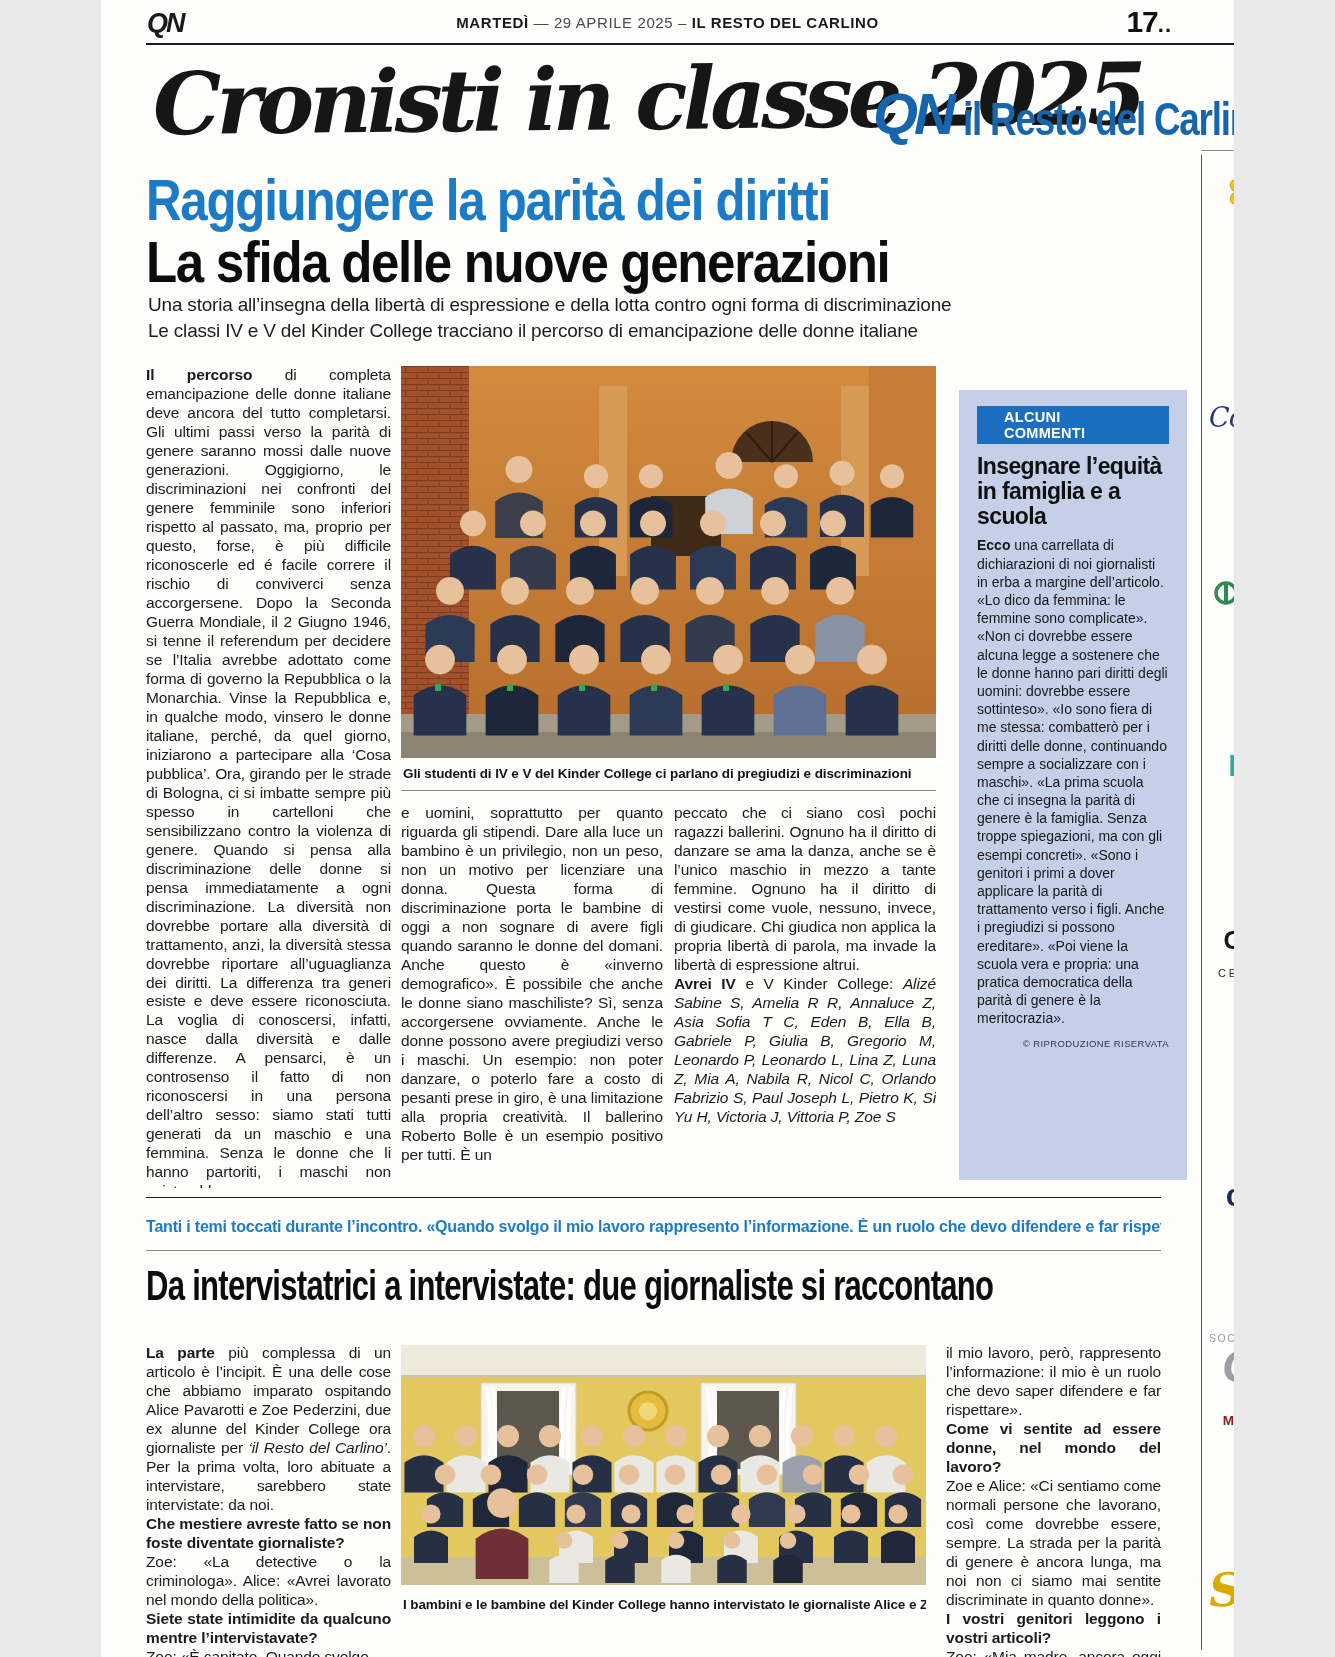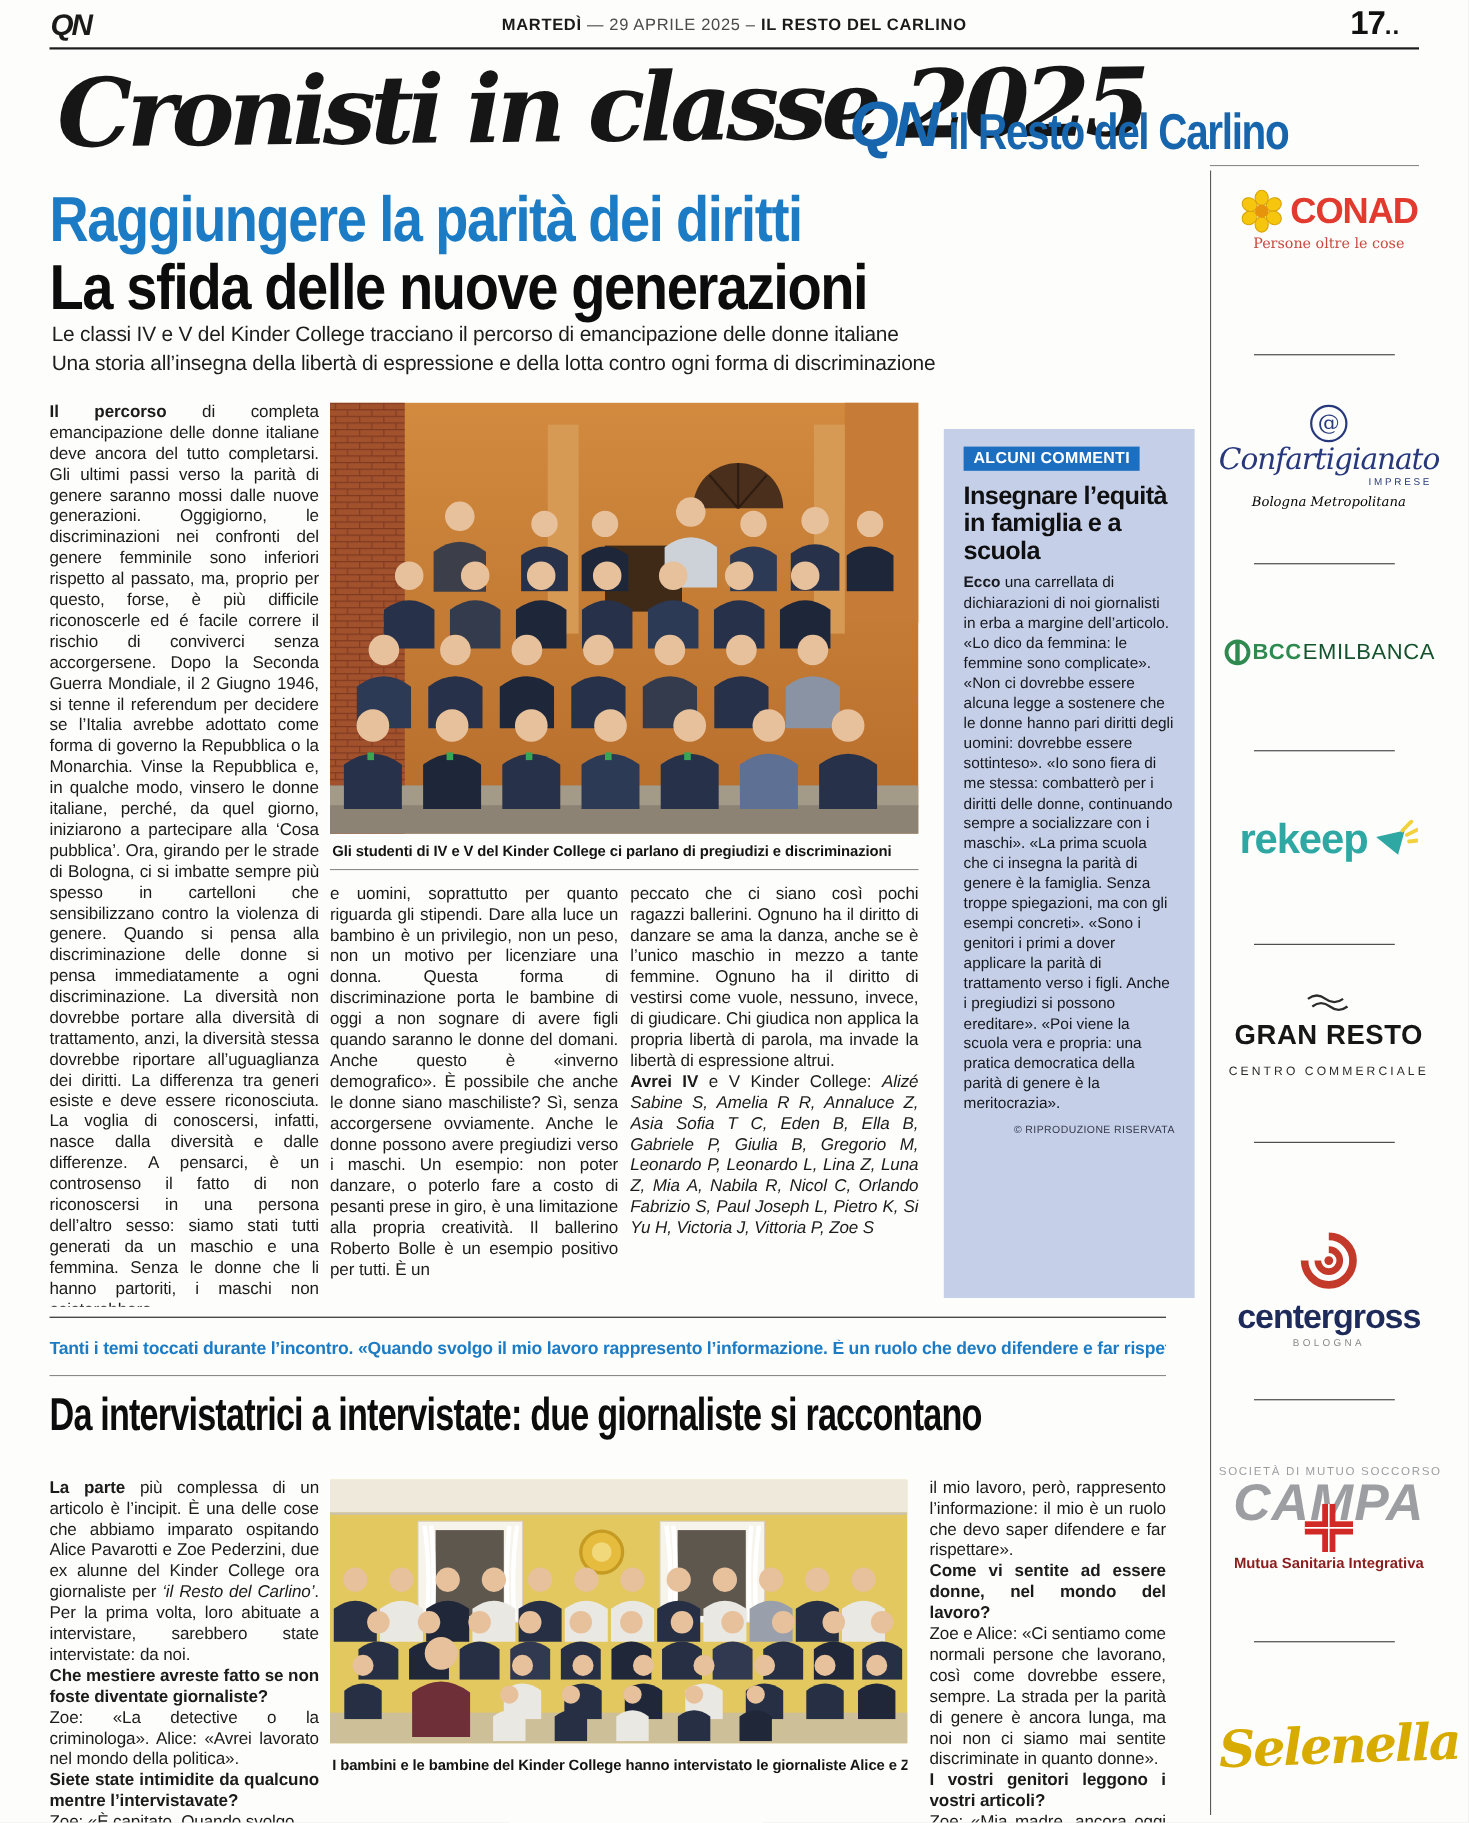--- a/index.html
+++ b/index.html
@@ -1,16 +1,16 @@
 <!DOCTYPE html>
 <html><head>
 <meta charset="utf-8">
 <style>
   html,body{margin:0;padding:0;background:#e9e9e9}
-  .page{position:relative;width:1335px;height:1657px;background:#fdfdfc;margin:0 auto;
+  .page{position:relative;width:1133px;height:1657px;background:#fdfdfc;margin:0 auto;
         font-family:"Liberation Sans",sans-serif;color:#111;overflow:hidden}
   .abs{position:absolute}
   
   .qn-top{font-weight:900;font-style:italic;font-size:27px;letter-spacing:-2px;color:#1a1a1a}
   .dateline{font-size:15px;letter-spacing:.6px;color:#1a1a1a;white-space:nowrap}
   .dateline .mid{font-weight:400;color:#4a4a4a}
   .dateline b{font-weight:800}
   .pageno{font-weight:900;font-size:30px;letter-spacing:-1px}
   .pageno .dots{font-size:22px;letter-spacing:1px}
   .rule{background:#1c1c1c;height:2px}
@@ -27,21 +27,21 @@
   .h-black{font-weight:900;font-size:58px;color:#0c0c0c;letter-spacing:-1.5px;white-space:nowrap;
     transform:scaleX(.88);transform-origin:0 0}
   .dek{font-size:19px;line-height:1.35;color:#1d1d1d;letter-spacing:-.2px;white-space:nowrap}
   .body-text{font-size:15.5px;line-height:1.225;text-align:justify;color:#1b1b1b;letter-spacing:-.1px;overflow:hidden}
   .lead{font-weight:800}
   .names{font-style:italic}
   .caption{font-weight:700;font-size:13.5px;color:#141414;letter-spacing:-.1px;white-space:nowrap;overflow:hidden}
   
   .combox{background:#c5cfe8;overflow:hidden}
   .badge{display:inline-block;background:#1b6ec0;color:#fff;font-weight:800;font-size:14.5px;
-    letter-spacing:.3px;padding:3px 9px}
+    letter-spacing:.3px;padding:3px 27px}
   .combox h4{margin:10px 0 8px 0;font-size:23px;line-height:1.08;font-weight:900;color:#101010;letter-spacing:-.6px}
   .combox .ctext{font-size:14px;line-height:1.3;color:#16181c;text-align:left}
   .combox .copyr{font-size:9.5px;color:#33384a;text-align:right;margin-top:10px;letter-spacing:.4px}
   
   .standfirst{color:#1b7bc4;font-weight:700;font-size:16px;letter-spacing:-.2px;white-space:nowrap;overflow:hidden}
   .h2-black{font-weight:900;font-size:42px;color:#0c0c0c;letter-spacing:-1px;white-space:nowrap;
     transform:scaleX(.74);transform-origin:0 0}
   .qa{font-weight:800}
   
   .sp{width:200px;left:1108px;text-align:center}
@@ -85,22 +85,22 @@
   </div>
   <div class="abs rule" style="left:45px;top:43px;width:1245px"></div>
 
   <div class="abs script-title" style="left:52px;top:48px">Cronisti in classe 2025</div>
   <div class="abs logo-qn" style="left:772px;top:80px">QN</div>
   <div class="abs logo-name" style="left:862px;top:92px">il Resto del Carlino</div>
 
   <div class="abs h-blue" style="left:45px;top:166px">Raggiungere la parità dei diritti</div>
   <div class="abs h-black" style="left:45px;top:228px">La sfida delle nuove generazioni</div>
   <div class="abs dek" style="left:47px;top:292px">
+    <div>Una storia all’insegna della libertà di espressione e della lotta contro ogni forma di discriminazione</div>
     <div>Le classi IV e V del Kinder College tracciano il percorso di emancipazione delle donne italiane</div>
-    <div>Una storia all’insegna della libertà di espressione e della lotta contro ogni forma di discriminazione</div>
   </div>
 
   <div class="abs body-text" style="left:45px;top:366px;width:245px;height:822px">
     <span class="lead">Il percorso</span><span> di completa emancipazione delle donne italiane deve ancora del tutto completarsi. Gli ultimi passi verso la parità di genere saranno mossi dalle nuove generazioni. Oggigiorno, le discriminazioni nei confronti del genere femminile sono inferiori rispetto al passato, ma, proprio per questo, forse, è più difficile riconoscerle ed é facile correre il rischio di conviverci senza accorgersene. Dopo la Seconda Guerra Mondiale, il 2 Giugno 1946, si tenne il referendum per decidere se l’Italia avrebbe adottato come forma di governo la Repubblica o la Monarchia. Vinse la Repubblica e, in qualche modo, vinsero le donne italiane, perché, da quel giorno, iniziarono a partecipare alla ‘Cosa pubblica’. Ora, girando per le strade di Bologna, ci si imbatte sempre più spesso in cartelloni che sensibilizzano contro la violenza di genere. Quando si pensa alla discriminazione delle donne si pensa immediatamente a ogni discriminazione. La diversità non dovrebbe portare alla diversità di trattamento, anzi, la diversità stessa dovrebbe riportare all’uguaglianza dei diritti. La differenza tra generi esiste e deve essere riconosciuta. La voglia di conoscersi, infatti, nasce dalla diversità e dalle differenze. A pensarci, è un controsenso il fatto di non riconoscersi in una persona dell’altro sesso: siamo stati tutti generati da un maschio e una femmina. Senza le donne che li hanno partoriti, i maschi non esisterebbero.</span><br>
     
   </div>
 
   <div class="abs" style="left:300px;top:366px;width:535px;height:392px">
     <svg width="535" height="392" viewBox="0 0 535 392">
       <defs>

